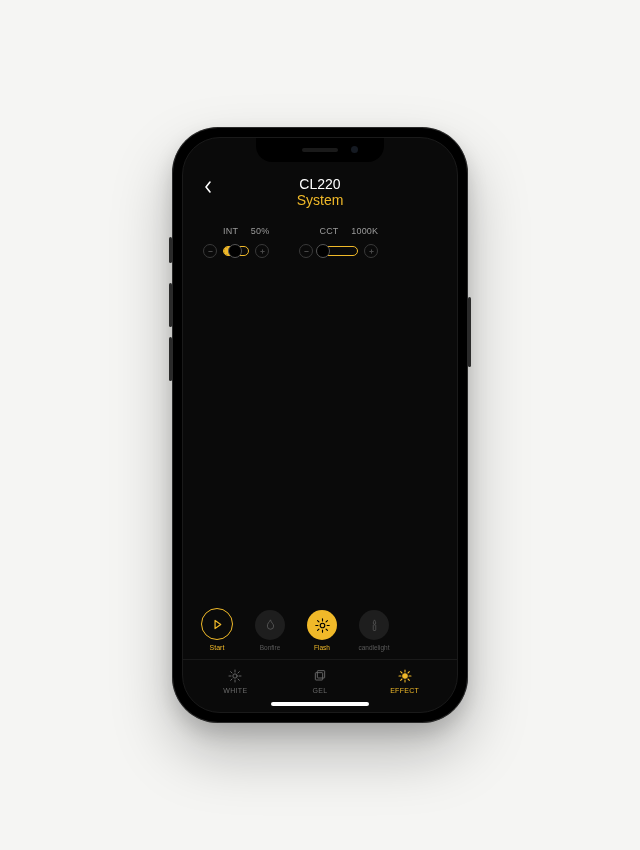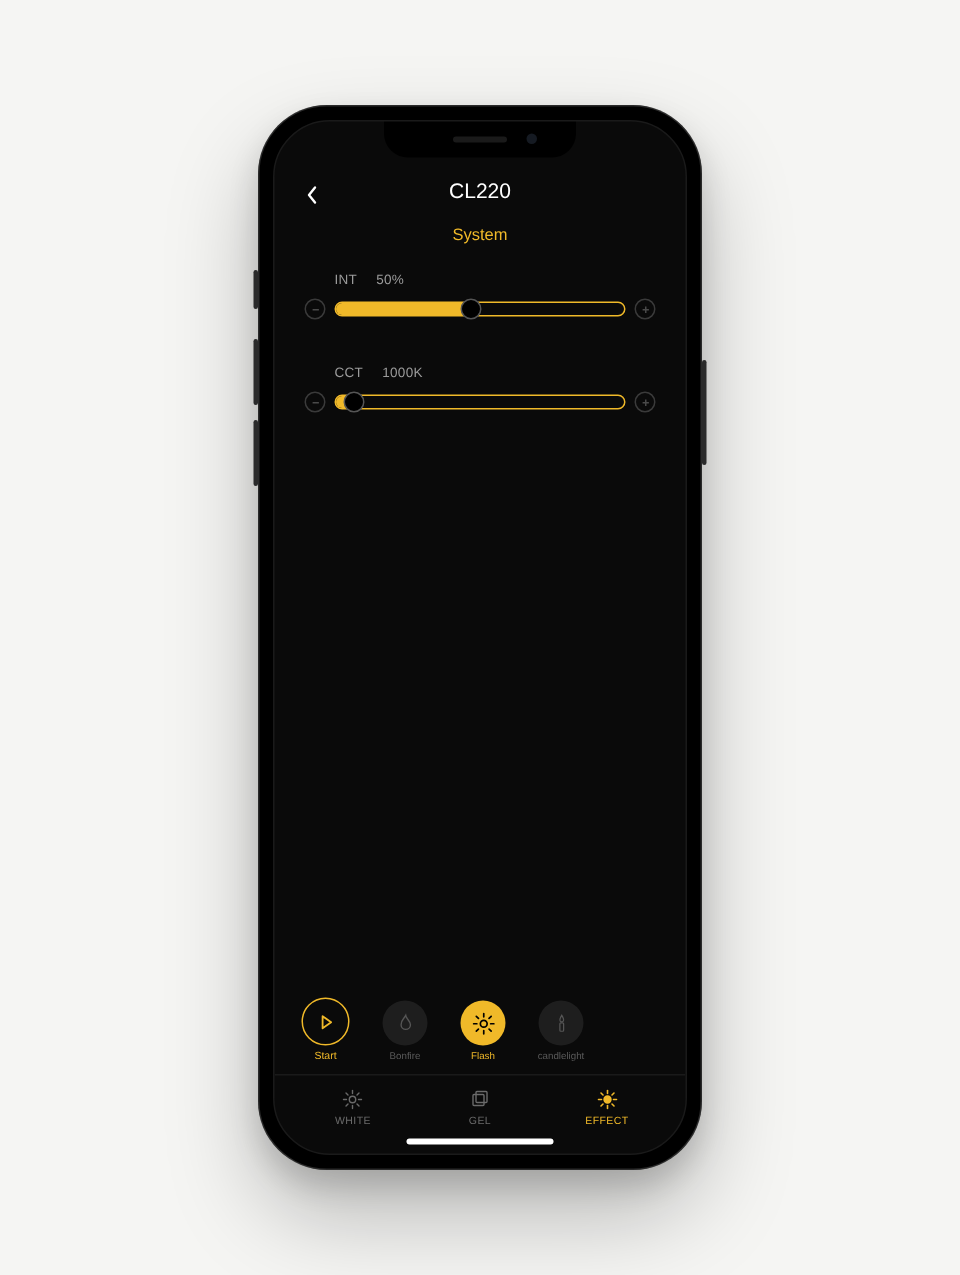--- a/index.html
+++ b/index.html
@@ -7,21 +7,21 @@
     background: #f5f5f3;
     width: 640px;
     height: 850px;
     display: flex;
     align-items: center;
     justify-content: center;
     font-family: -apple-system, BlinkMacSystemFont, "Segoe UI", sans-serif;
   }
   .phone {
     width: 296px;
-    height: 710px;
+    height: 596px;
     background: #000;
     border-radius: 46px;
     position: relative;
     box-shadow: 0 30px 60px rgba(0,0,0,0.25), 0 10px 20px rgba(0,0,0,0.15);
     padding: 10px;
   }
   .phone::before {
     content: "";
     position: absolute;
     inset: 0;
@@ -77,28 +77,27 @@
     display:flex;
     align-items:center;
     justify-content:center;
   }
   .title {
     color: #fff;
     font-size: 14px;
     font-weight: 500;
   }
   .subtitle {
-    margin-top: 16px;
     color: #f0b929;
-    font-size: 11px;
+    font-size: 14px;
   }
   .sliders {
     padding: 18px 20px 0 20px;
     display:flex;
-    flex-direction:column;
+    flex-direction:row;
     gap: 30px;
   }
   .slider-block { }
   .slider-label {
     color: #9b9b9b;
     font-size: 9px;
     margin-bottom: 8px;
     margin-left: 20px;
     letter-spacing: .2px;
   }

